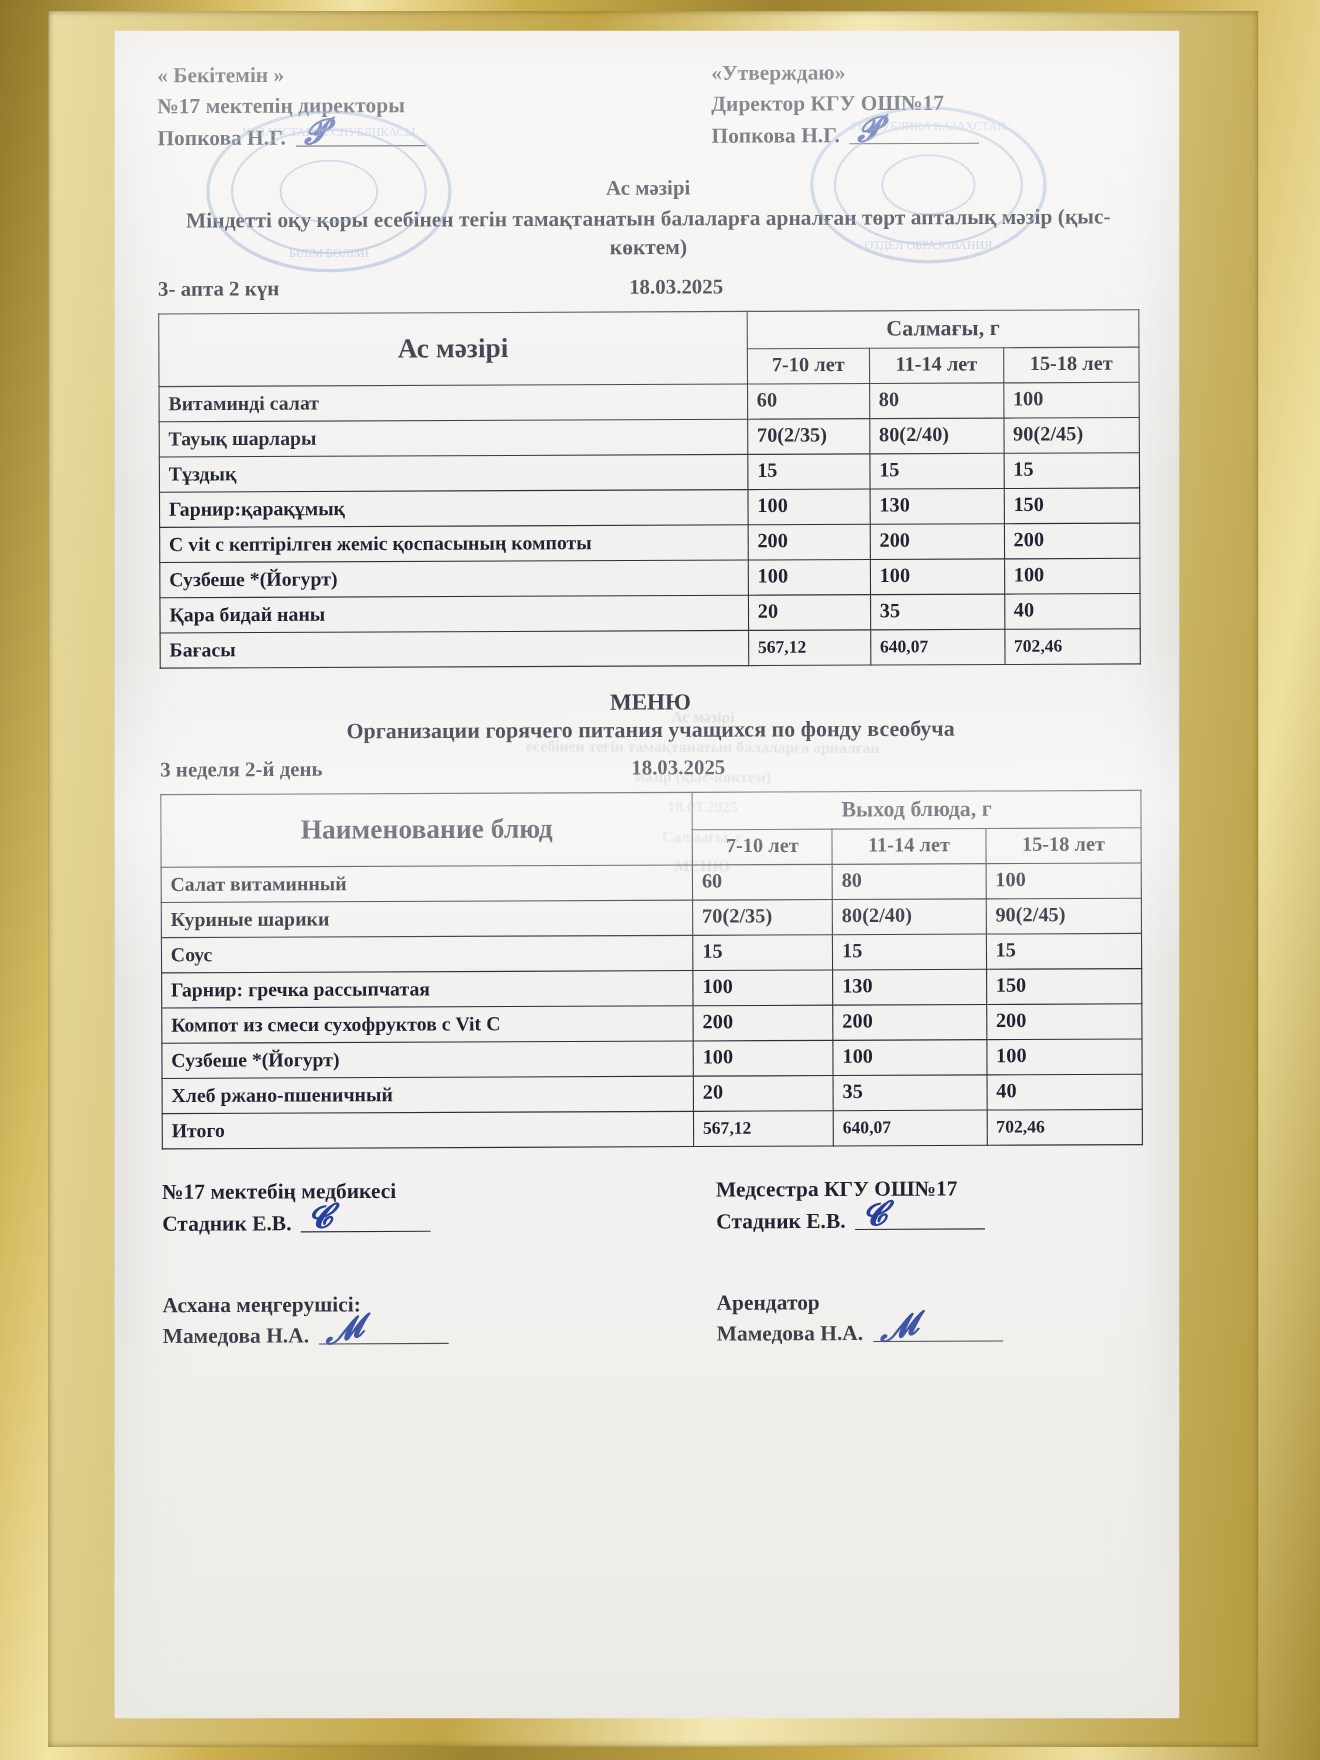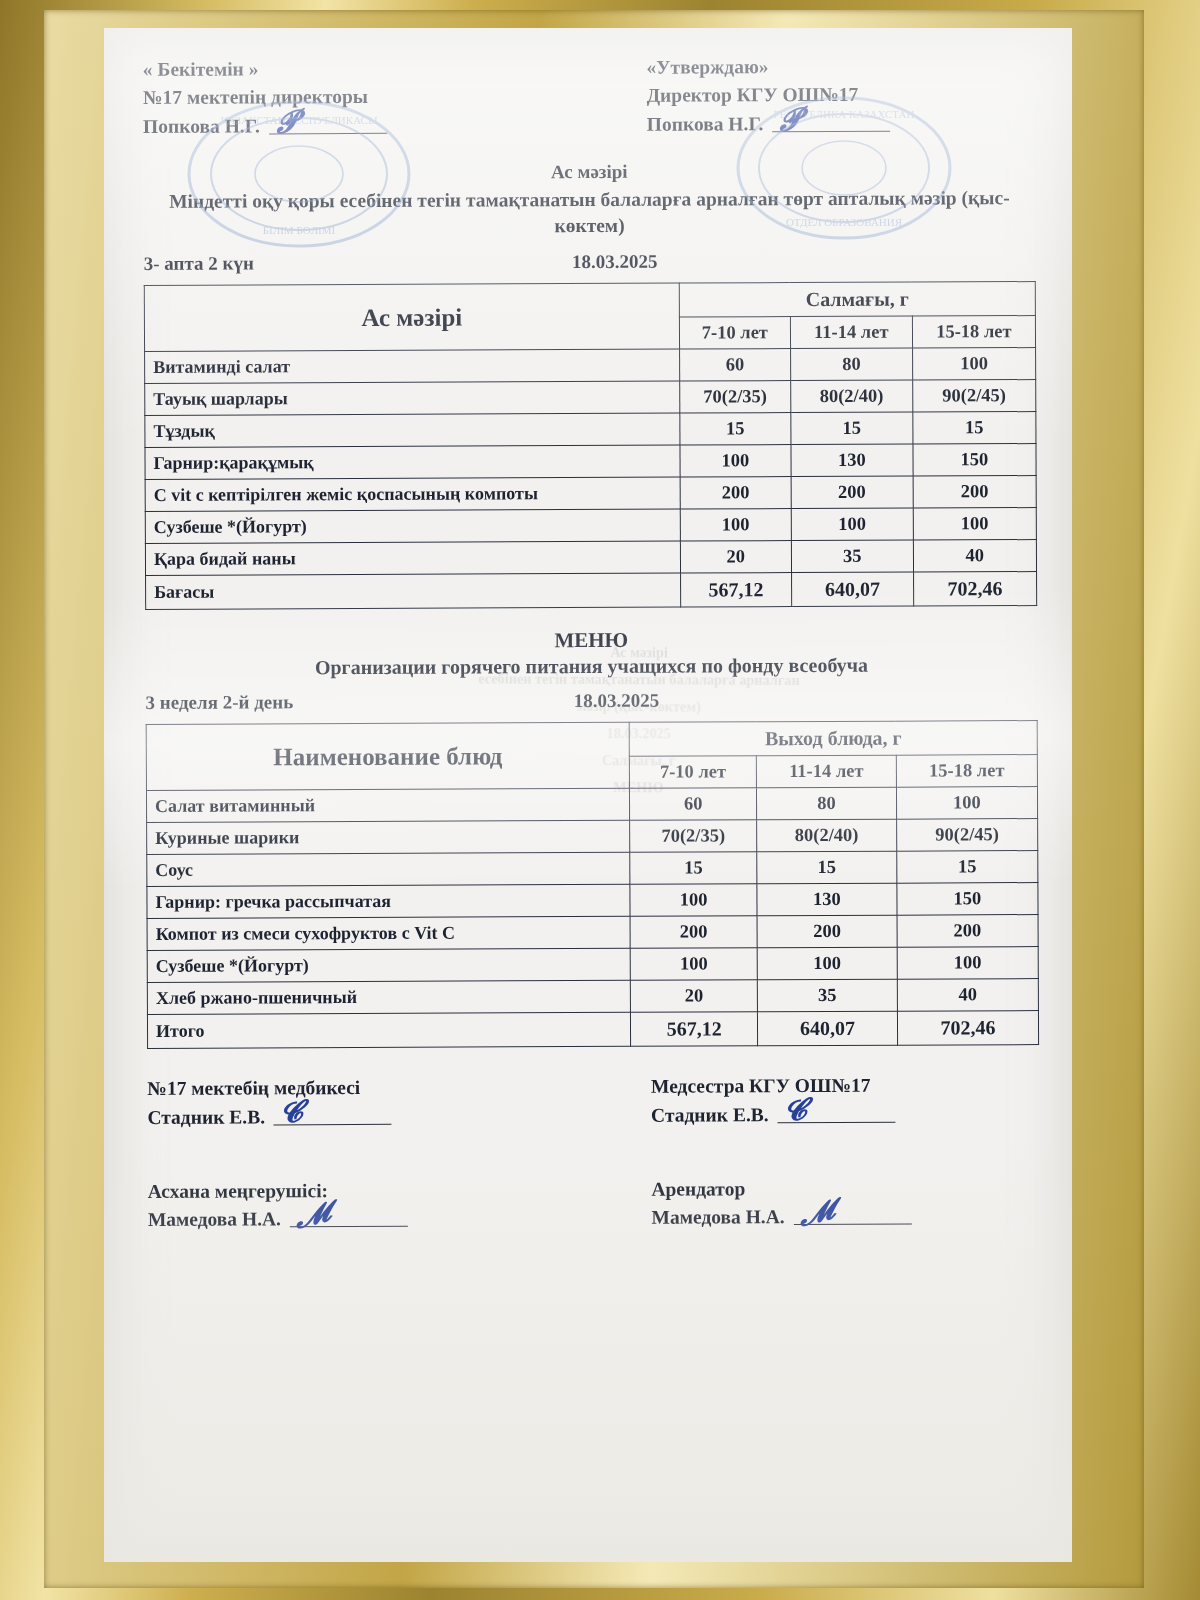--- a/index.html
+++ b/index.html
@@ -128,26 +128,26 @@
     margin-top: 10px;
     font-size: 18.5px;
   }
   th, td {
     border: 1.5px solid #2b3040;
     padding: 5px 8px;
     font-weight: bold;
     color: #1d2330;
   }
   th { text-align: center; }
-  td.num { text-align: center; }
+  td.num { }
   td.dish { text-align: left; padding-left: 8px; font-size: 18px; }
   .colname { font-size: 25px; text-align: center; }
   .hdr-top { font-size: 20px; }
   .total-label { font-size: 21px; }
-  .total-val { font-size: 20px; }
+  .total-val { font-size: 16px; }
   .menu-word { font-weight: bold; font-size: 21px; text-align: center; margin-top: 20px; }
   .menu-sub { font-weight: bold; font-size: 20px; text-align: center; margin-top: 2px; }
 
   .foot { margin-top: 26px; }
   .foot .sig-row { font-size: 19.5px; }
   .foot .sig-row + .sig-row { margin-top: 46px; }
 
   
   #rot { position: absolute; inset: 0; transform: rotate(-0.25deg); }
 </style>

